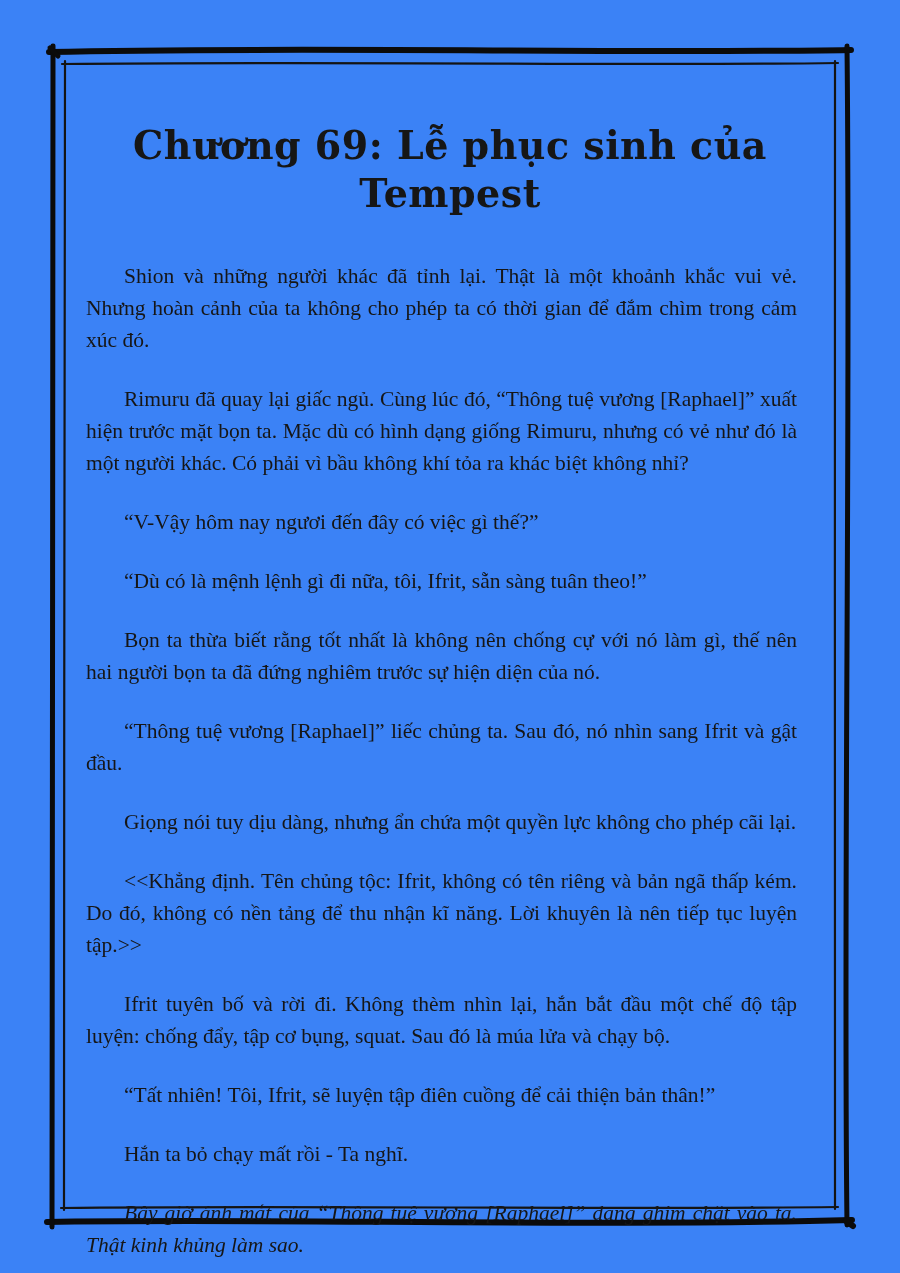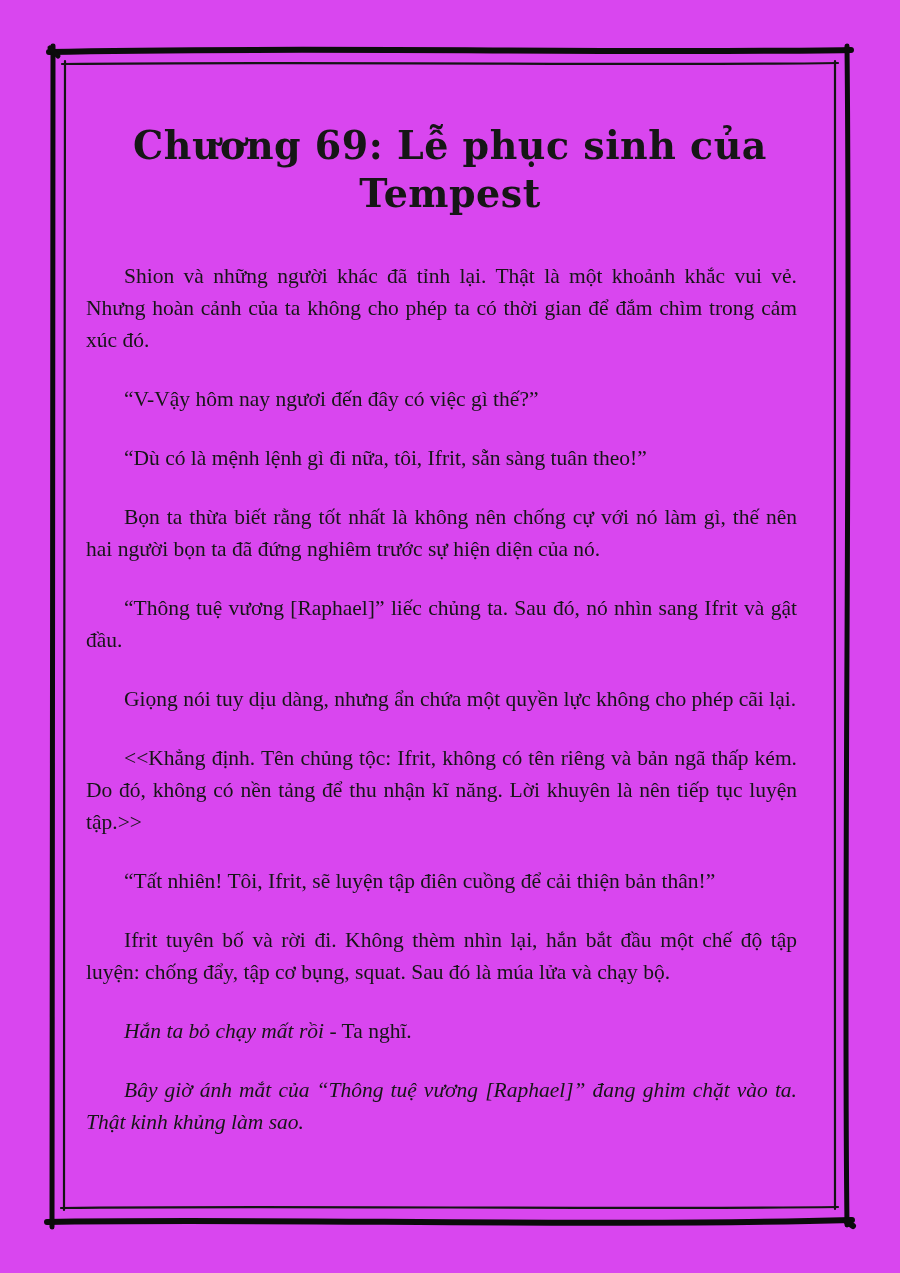--- a/index.html
+++ b/index.html
@@ -1,20 +1,20 @@
 <!DOCTYPE html>
 <html><head>
 <meta charset="utf-8">
 <style>
   html, body { margin: 0; padding: 0; background: #ffffff; }
   .page {
     position: relative;
     width: 900px;
     height: 1273px;
-    background: #d946ef;
+    background: #3b82f6;
     font-family: "Liberation Serif", serif;
     color: #161616;
     overflow: hidden;
   }
   .frame-svg {
     position: absolute;
     top: 0; left: 0;
     width: 900px; height: 1273px;
     pointer-events: none;
   }
@@ -36,21 +36,21 @@
     transform-origin: top center;
   }
   p.body-par {
     font-size: 21.5px;
     line-height: 32px;
     margin: 0 17px 27px 0;
     text-align: justify;
     text-indent: 38px;
   }
   p.body-par:last-child { margin-bottom: 0; font-style: italic; }
-  .italic { font-style: italic; }
+  .italic { }
 </style>
 </head>
 <body>
 
 <div class="page">
 
   <svg class="frame-svg" viewBox="0 0 900 1273" xmlns="http://www.w3.org/2000/svg">
 
     <g stroke="#0b0b0b" fill="none" stroke-linecap="round">
       <path d="M 49 52 C 300 46, 620 54, 851 50" stroke-width="6"></path>
@@ -66,25 +66,26 @@
       <path d="M 835 61 C 833 400, 837 900, 835 1209" stroke-width="2.2"></path>
       <path d="M 838 1207 C 600 1210, 300 1205, 61 1208" stroke-width="2.2"></path>
       <path d="M 64 1210 C 66 850, 62 400, 65 61" stroke-width="2.2"></path>
     </g>
   </svg>
 
   <div class="content">
     <h1 class="chapter-title">Chương 69: Lễ phục sinh của Tempest</h1>
 
     <p class="body-par">Shion và những người khác đã tỉnh lại. Thật là một khoảnh khắc vui vẻ. Nhưng hoàn cảnh của ta không cho phép ta có thời gian để đắm chìm trong cảm xúc đó.</p>
+    <p class="body-par">Rimuru đã quay lại giấc ngủ. Cùng lúc đó, “Thông tuệ vương [Raphael]” xuất hiện trước mặt bọn ta. Mặc dù có hình dạng giống Rimuru, nhưng có vẻ như đó là một người khác. Có phải vì bầu không khí tỏa ra khác biệt không nhỉ?</p>
     <p class="body-par">“V-Vậy hôm nay ngươi đến đây có việc gì thế?”</p>
     <p class="body-par">“Dù có là mệnh lệnh gì đi nữa, tôi, Ifrit, sẵn sàng tuân theo!”</p>
     <p class="body-par">Bọn ta thừa biết rằng tốt nhất là không nên chống cự với nó làm gì, thế nên hai người bọn ta đã đứng nghiêm trước sự hiện diện của nó.</p>
     <p class="body-par">“Thông tuệ vương [Raphael]” liếc chủng ta. Sau đó, nó nhìn sang Ifrit và gật đầu.</p>
     <p class="body-par">Giọng nói tuy dịu dàng, nhưng ẩn chứa một quyền lực không cho phép cãi lại.</p>
     <p class="body-par">&lt;&lt;Khẳng định. Tên chủng tộc: Ifrit, không có tên riêng và bản ngã thấp kém. Do đó, không có nền tảng để thu nhận kĩ năng. Lời khuyên là nên tiếp tục luyện tập.&gt;&gt;</p>
+    <p class="body-par">Ifrit tuyên bố và rời đi. Không thèm nhìn lại, hắn bắt đầu một chế độ tập luyện: chống đẩy, tập cơ bụng, squat. Sau đó là múa lửa và chạy bộ.</p>
     <p class="body-par">“Tất nhiên! Tôi, Ifrit, sẽ luyện tập điên cuồng để cải thiện bản thân!”</p>
-    <p class="body-par">Ifrit tuyên bố và rời đi. Không thèm nhìn lại, hắn bắt đầu một chế độ tập luyện: chống đẩy, tập cơ bụng, squat. Sau đó là múa lửa và chạy bộ.</p>
     <p class="body-par"><span class="italic">Hắn ta bỏ chạy mất rồi</span><span> - Ta nghĩ.</span></p>
     <p class="body-par">Bây giờ ánh mắt của “Thông tuệ vương [Raphael]” đang ghim chặt vào ta. Thật kinh khủng làm sao.</p>
   </div>
 
 </div>
 
 </body></html>

